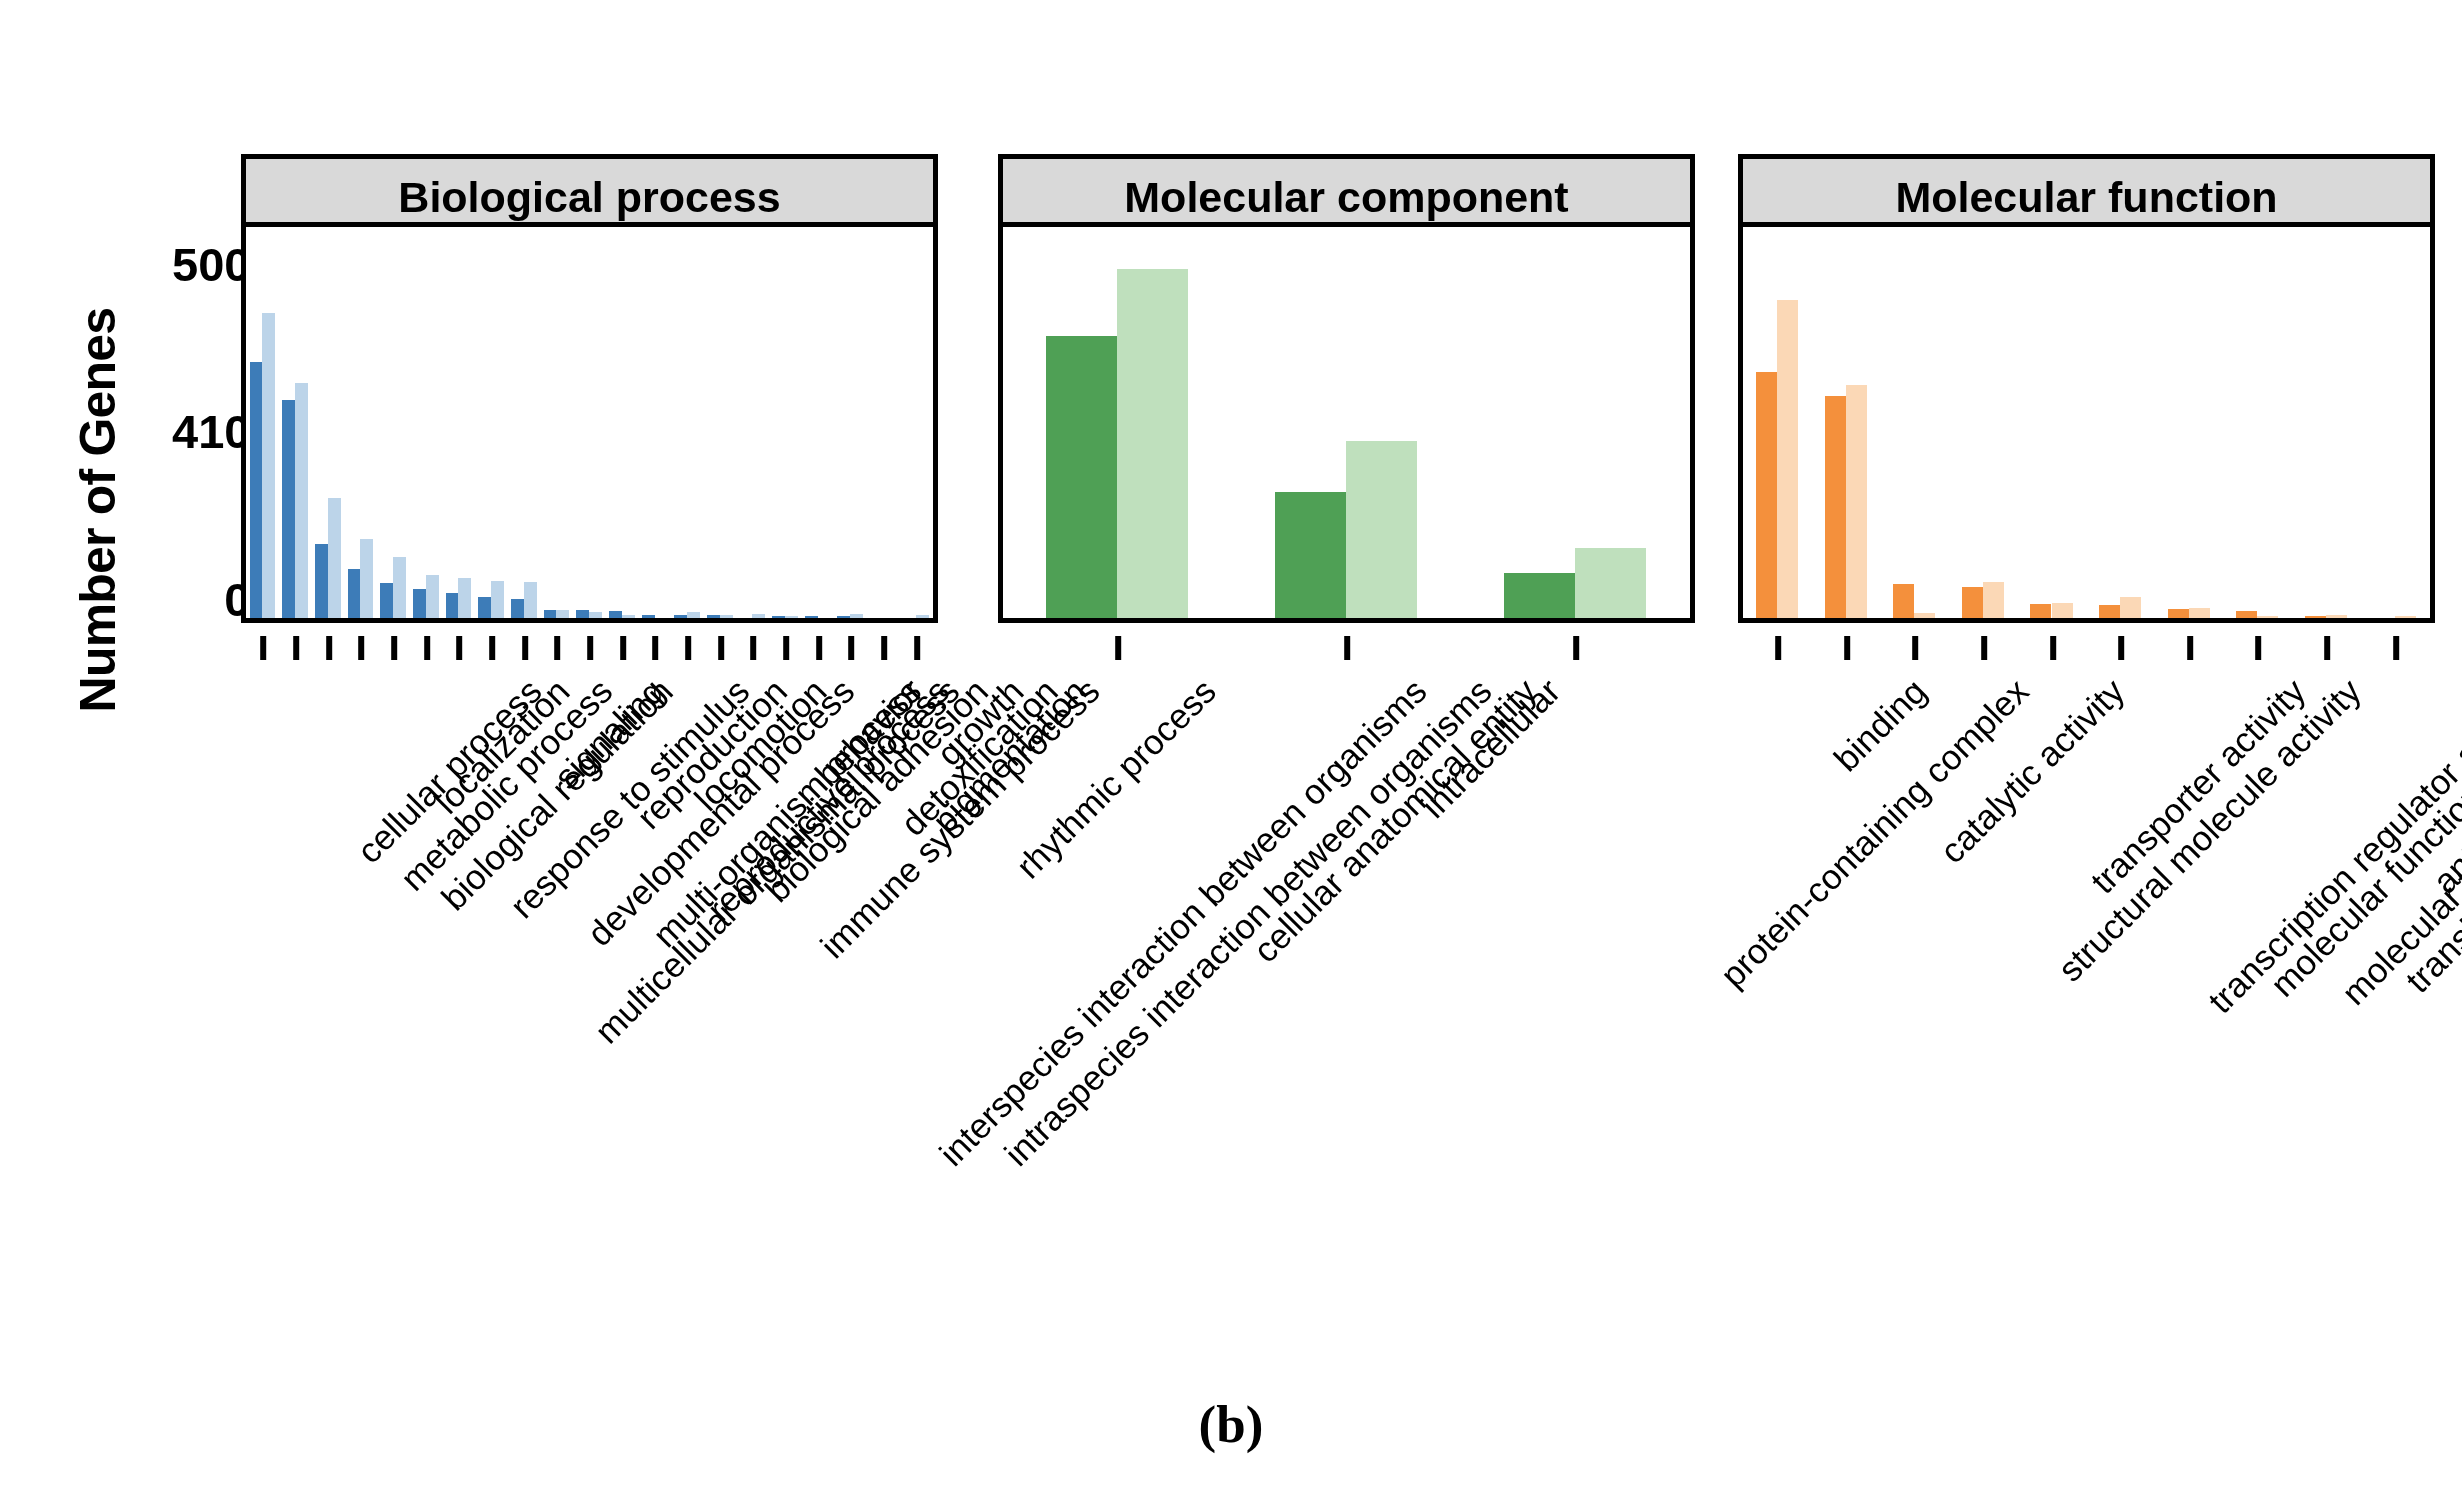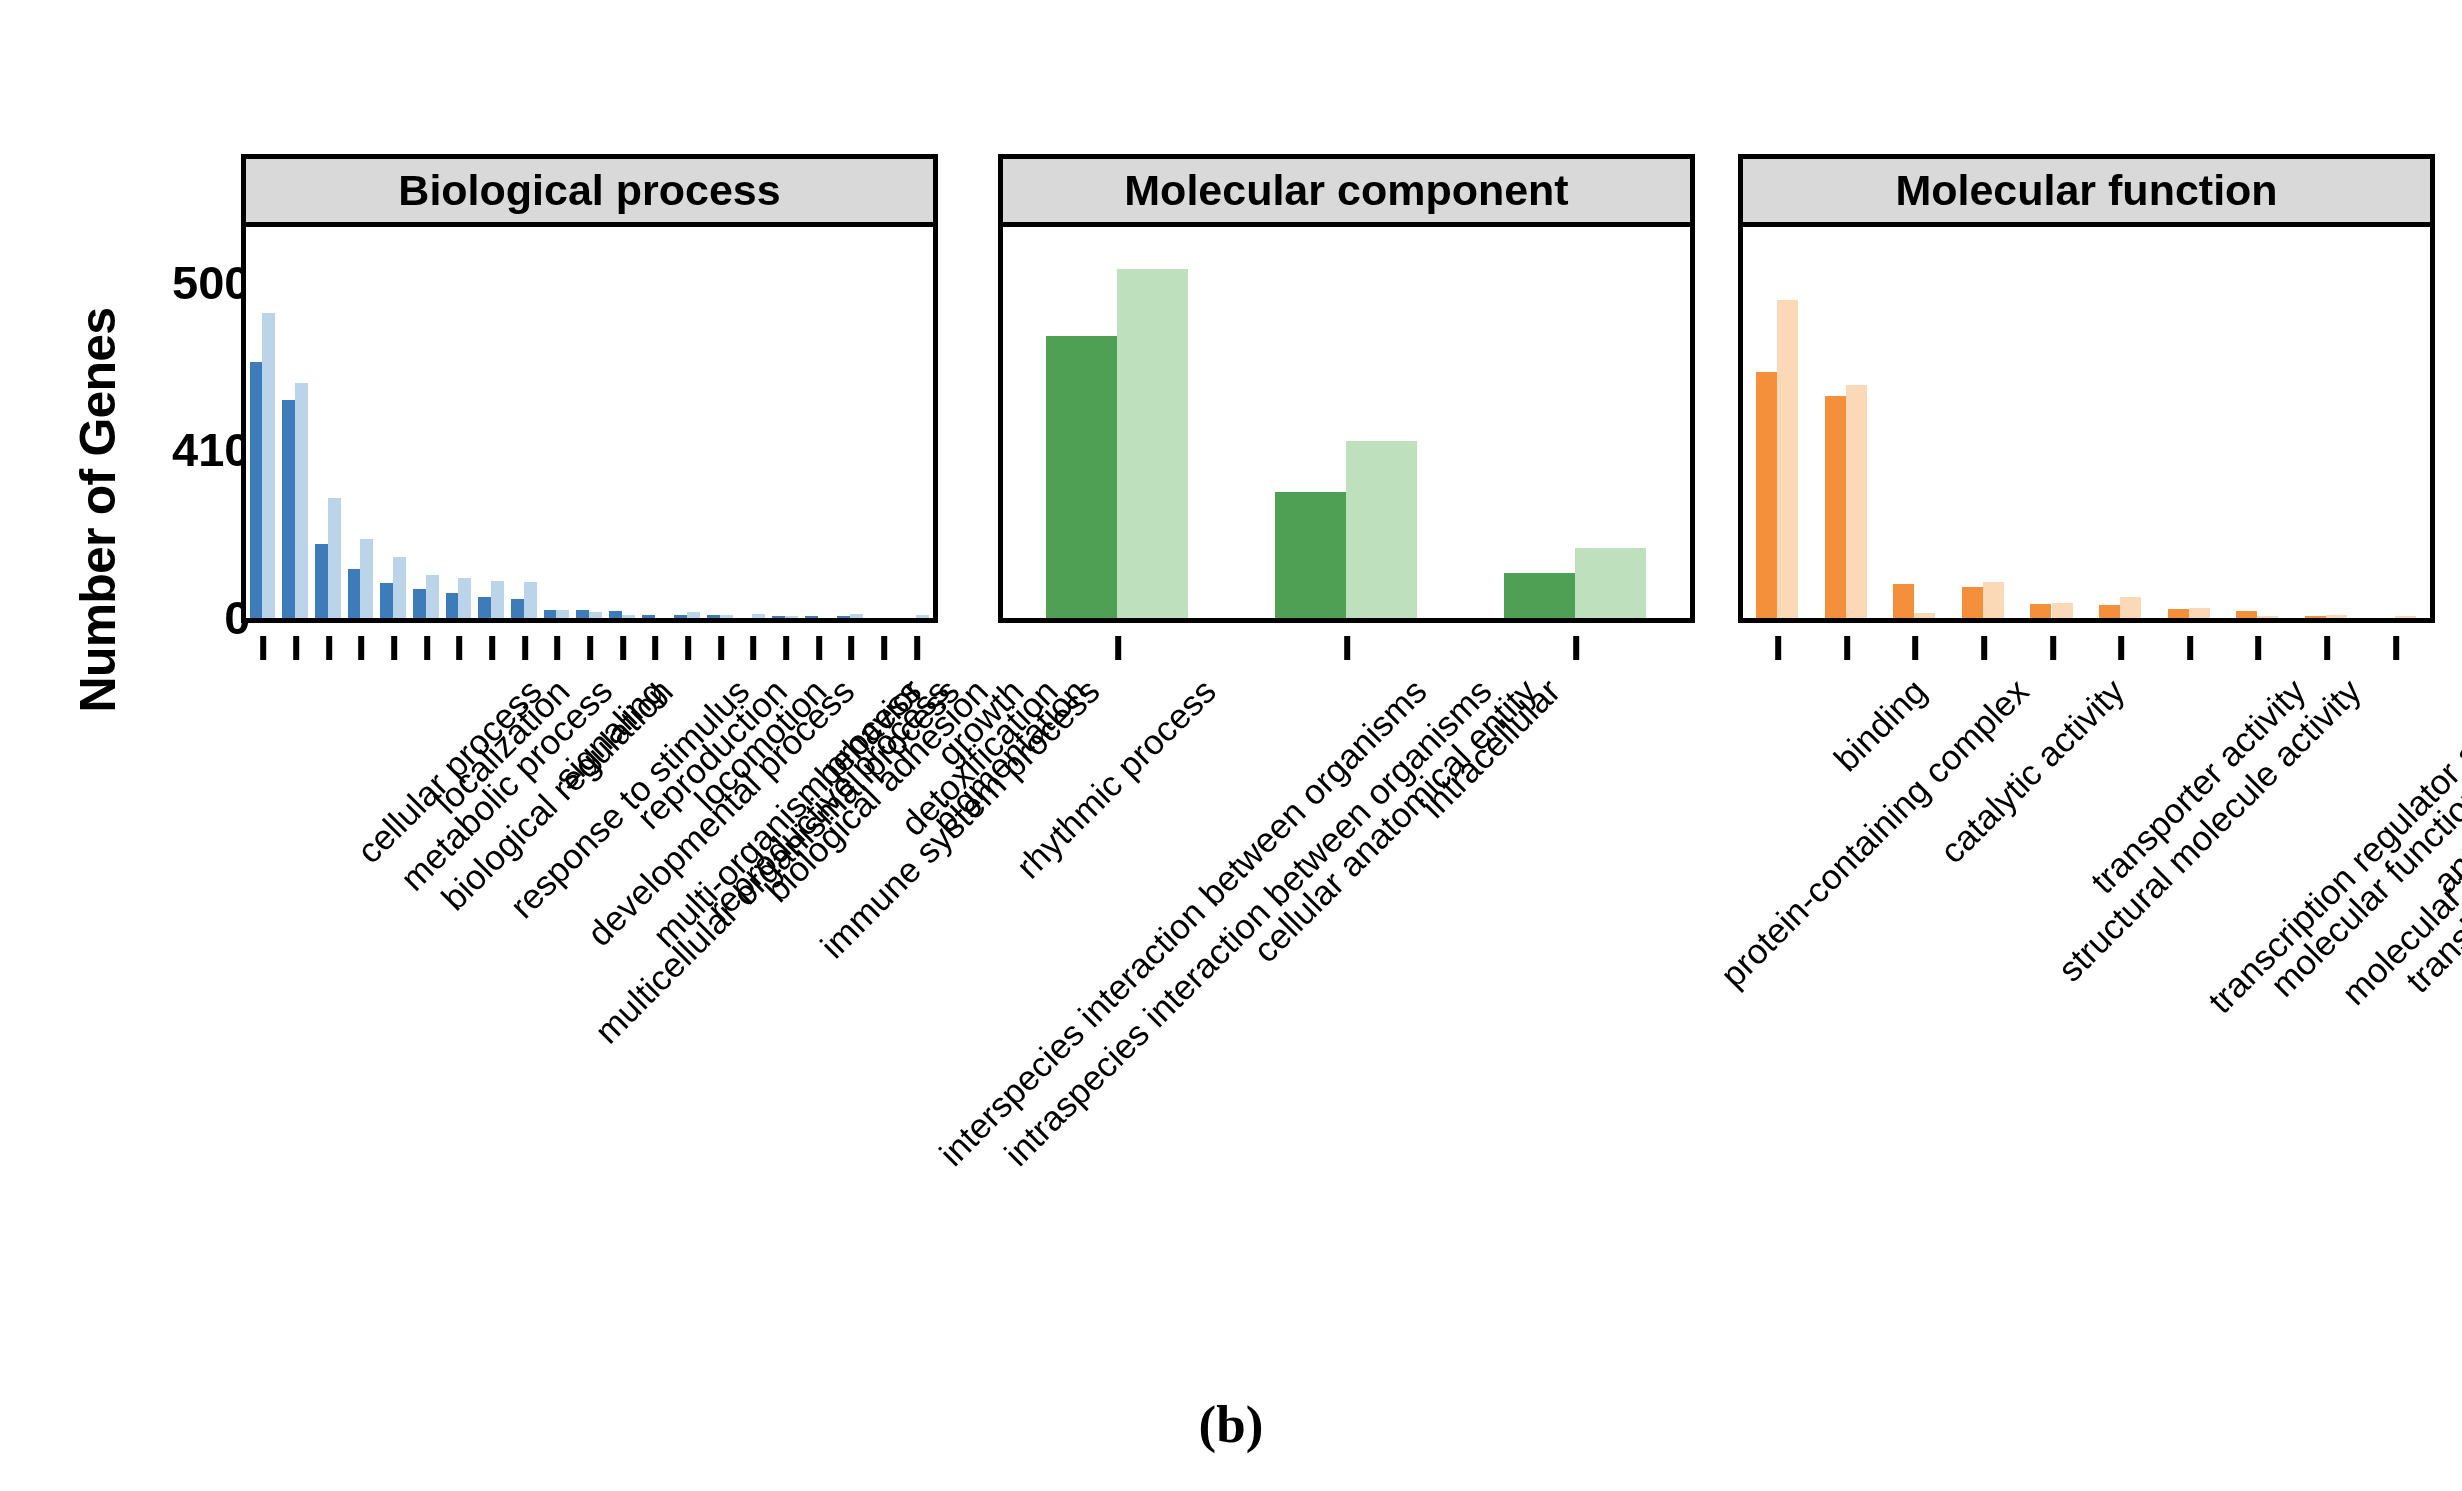--- a/index.html
+++ b/index.html
@@ -28,39 +28,39 @@
     position:absolute;
     left:-151px; top:calc(50% - 265px);
     width:498px; text-align:center;
     transform:rotate(-90deg);
     transform-origin:center center;
     font-size:50px; font-weight:bold; color:#000;
     letter-spacing:-0.8px;
   }
 
   
-  #yaxis{ position:absolute; left:201px; top:125px; width:72px; height:546px; }
+  #yaxis{ position:absolute; left:201px; top:107px; width:72px; height:546px; }
   .ytick{ position:absolute; right:22.5px; transform:translateY(-50%);
           font-size:47px; font-weight:bold; color:#000; white-space:nowrap; }
   .ytick-mark{ position:absolute; right:0; width:21px; height:4.8px; background:#000;
                transform:translateY(-50%); }
   #yaxis-line{ position:absolute; left:270px; top:238px; width:5.6px; height:374px; background:#000; }
 
   
   .panel{
     position:absolute;
     top:154px;
     border:5.6px solid #000;
     background:#fff;
     box-sizing:border-box;
   }
   .panel-strip{
     height:63px; background:#d9d9d9;
     border-bottom:5.6px solid #000;
-    display:flex; align-items:center; justify-content:center;
+    display:flex; align-items:flex-end; justify-content:center;
   }
   .panel-title{ font-size:43px; font-weight:bold; color:#000; white-space:nowrap; }
   .plot{ position:relative; height:391px; }
 
   .bar{ position:absolute; bottom:0; }
 
   
   .xaxis{ position:absolute; }
   .xtick{ position:absolute; top:0; width:5.6px; height:24px; background:#000;
           transform:translateX(-50%); }

